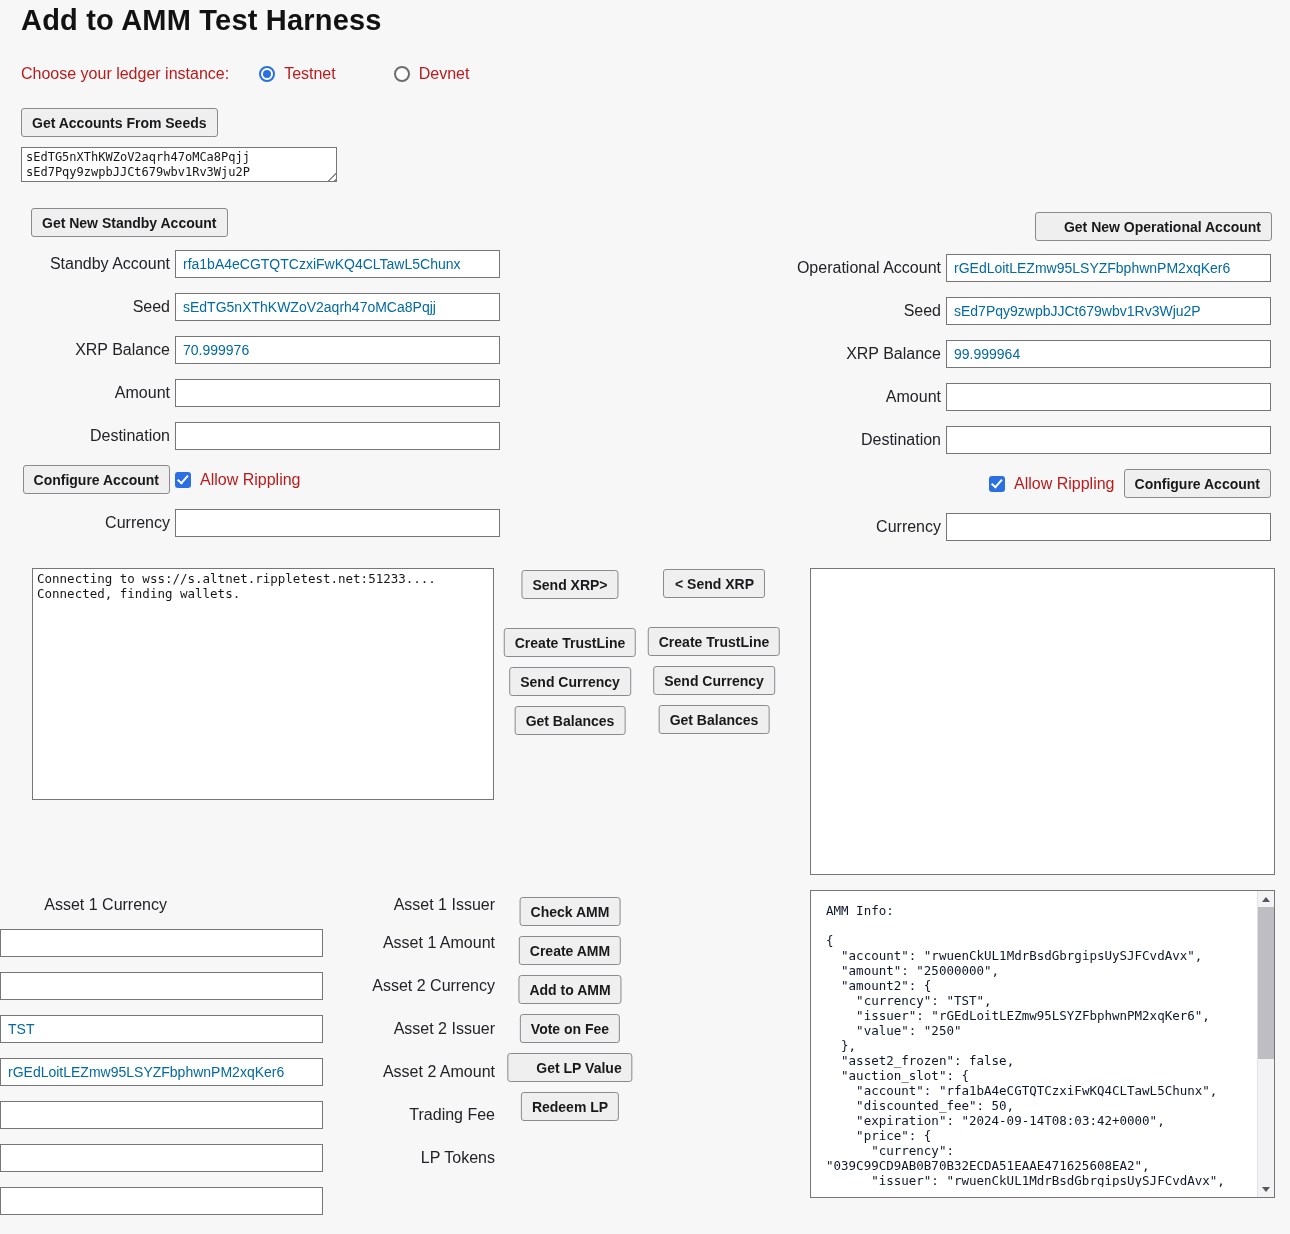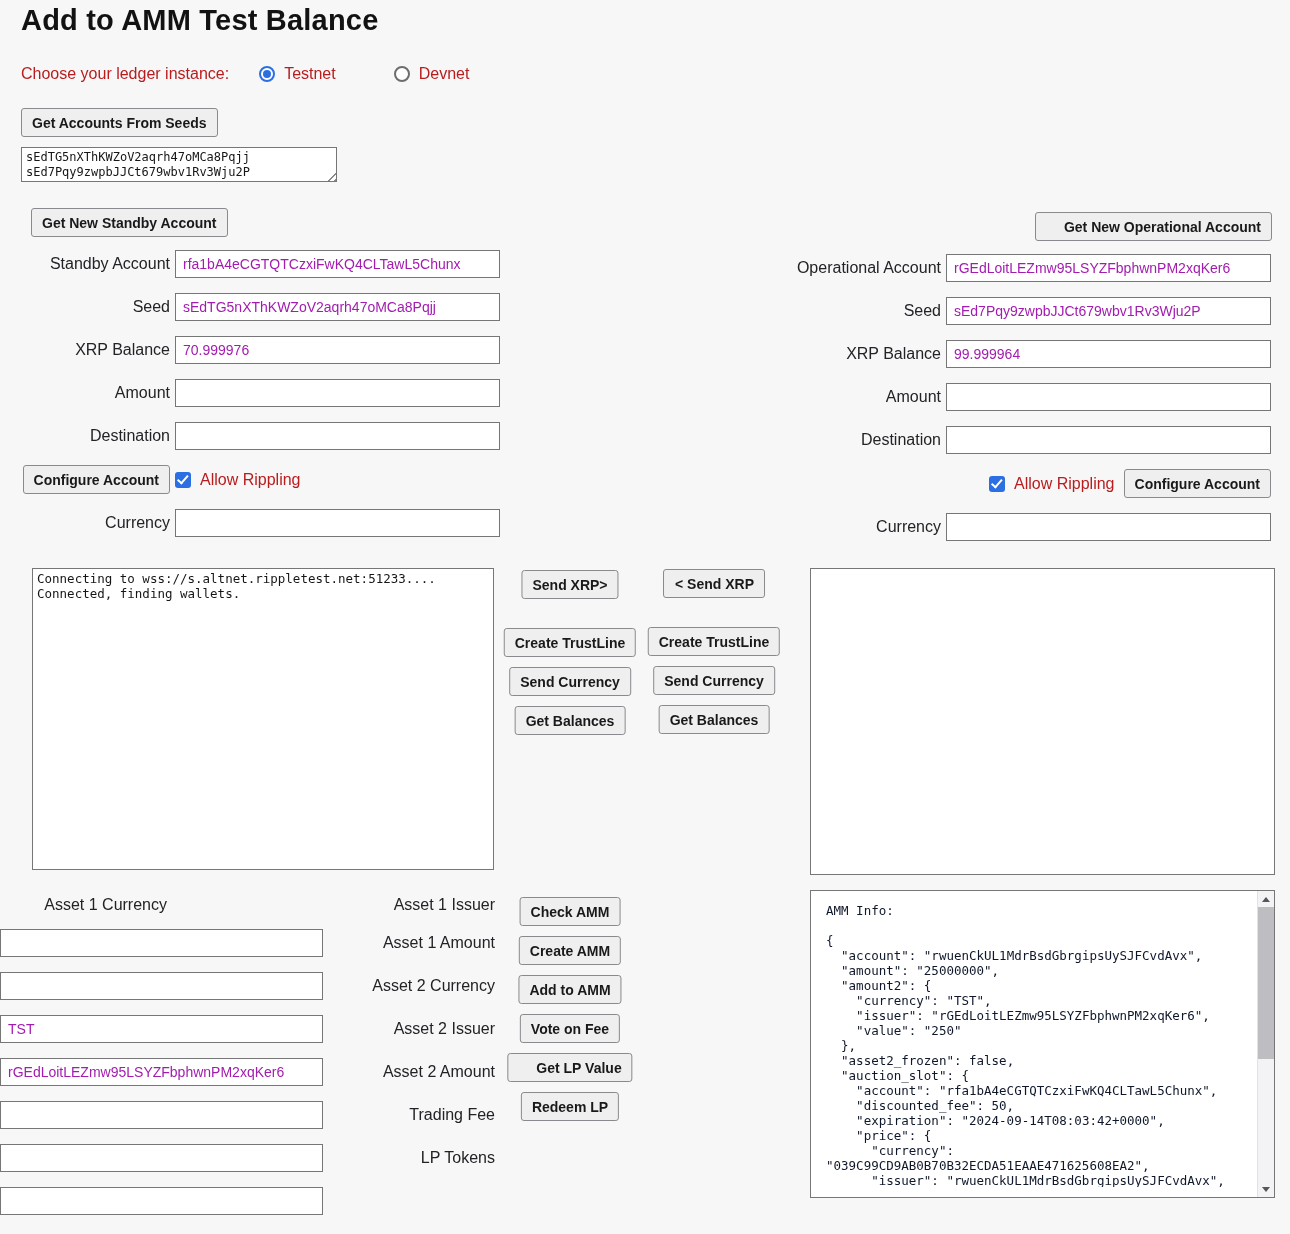--- a/index.html
+++ b/index.html
@@ -47,21 +47,21 @@
     font-size: 14px; font-weight: 600; color: #19191b;
     padding: 5px 10px; height: 29px; white-space: nowrap; cursor: pointer;
   }
   .abs { position: absolute; }
   .ctr { transform: translateX(-50%); }
 
   
   .fld {
     width: 325px; height: 28px;
     border: 1px solid #767676; background: #fff; border-radius: 0;
-    font-family: "Liberation Sans", sans-serif; font-size: 14px; color: #a21caf;
+    font-family: "Liberation Sans", sans-serif; font-size: 14px; color: #0369a1;
     padding: 0 7px;
   }
   .mono-box {
     border: 1px solid #767676; background: #fff;
     font-family: "DejaVu Sans Mono", monospace;
     font-size: 12.5px; line-height: 15px; color: #161616;
     padding: 2px 4px; resize: none; overflow: hidden;
   }
 
   
@@ -92,21 +92,21 @@
 
   
   #seeds-box { position: absolute; left: 21px; top: 147px; width: 316px; height: 35px; font-size: 12px; }
   .resize-handle {
     position: absolute; width: 10px; height: 10px;
     background: repeating-linear-gradient(-45deg, #8a8a8a 0 1.5px, transparent 1.5px 4.5px);
     clip-path: polygon(100% 0, 100% 100%, 0 100%);
   }
 
   
-  #standby-log { position: absolute; left: 32px; top: 568px; width: 462px; height: 302px; }
+  #standby-log { position: absolute; left: 32px; top: 568px; width: 462px; height: 232px; }
   #operational-log { position: absolute; left: 810px; top: 568px; width: 465px; height: 307px; }
 
   
   #amm-info-box {
     position: absolute; left: 810px; top: 890px; width: 465px; height: 308px;
     border: 1px solid #767676; background: #fff; display: flex;
   }
   #amm-info-text {
     flex: 1; margin: 10px; padding: 2px 2px 2px 5px;
     font-family: "DejaVu Sans Mono", monospace;
@@ -118,21 +118,21 @@
   .tri-up { width: 0; height: 0; border-left: 4px solid transparent; border-right: 4px solid transparent; border-bottom: 5px solid #55555c; }
   .tri-down { width: 0; height: 0; border-left: 4px solid transparent; border-right: 4px solid transparent; border-top: 5px solid #55555c; }
   .sb-track { flex: 1; position: relative; }
   .sb-thumb { position: absolute; left: 0; right: 0; top: 0; height: 152px; background: #bdbdc2; }
 </style>
 </head>
 <body>
 
 <div id="root">
 
-  <h1 class="page-title">Add to AMM Test Balance</h1>
+  <h1 class="page-title">Add to AMM Test Harness</h1>
 
   <div class="ledger-row">
     <span class="lbl">Choose your ledger instance:</span>
     <span class="radio-group">
       <span class="radio checked"></span>
       <span class="lbl">Testnet</span>
     </span>
     <span class="radio-group">
       <span class="radio unchecked"></span>
       <span class="lbl">Devnet</span>

